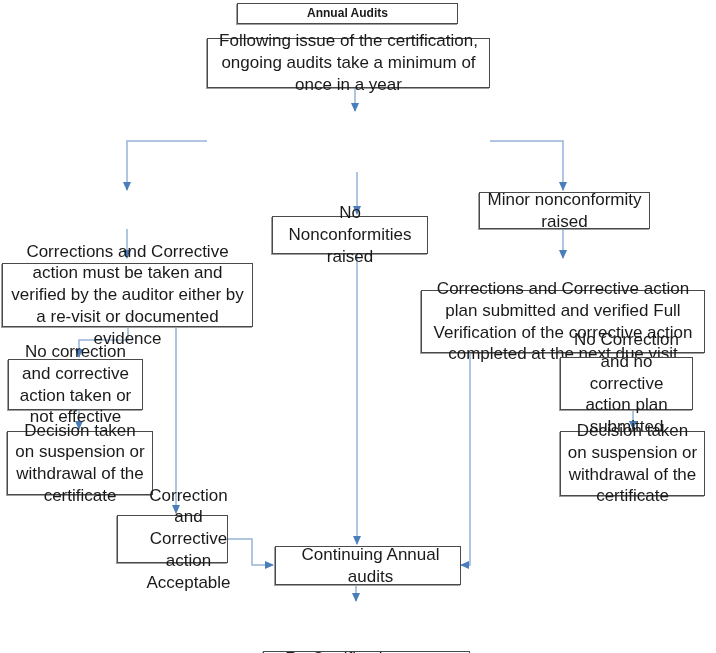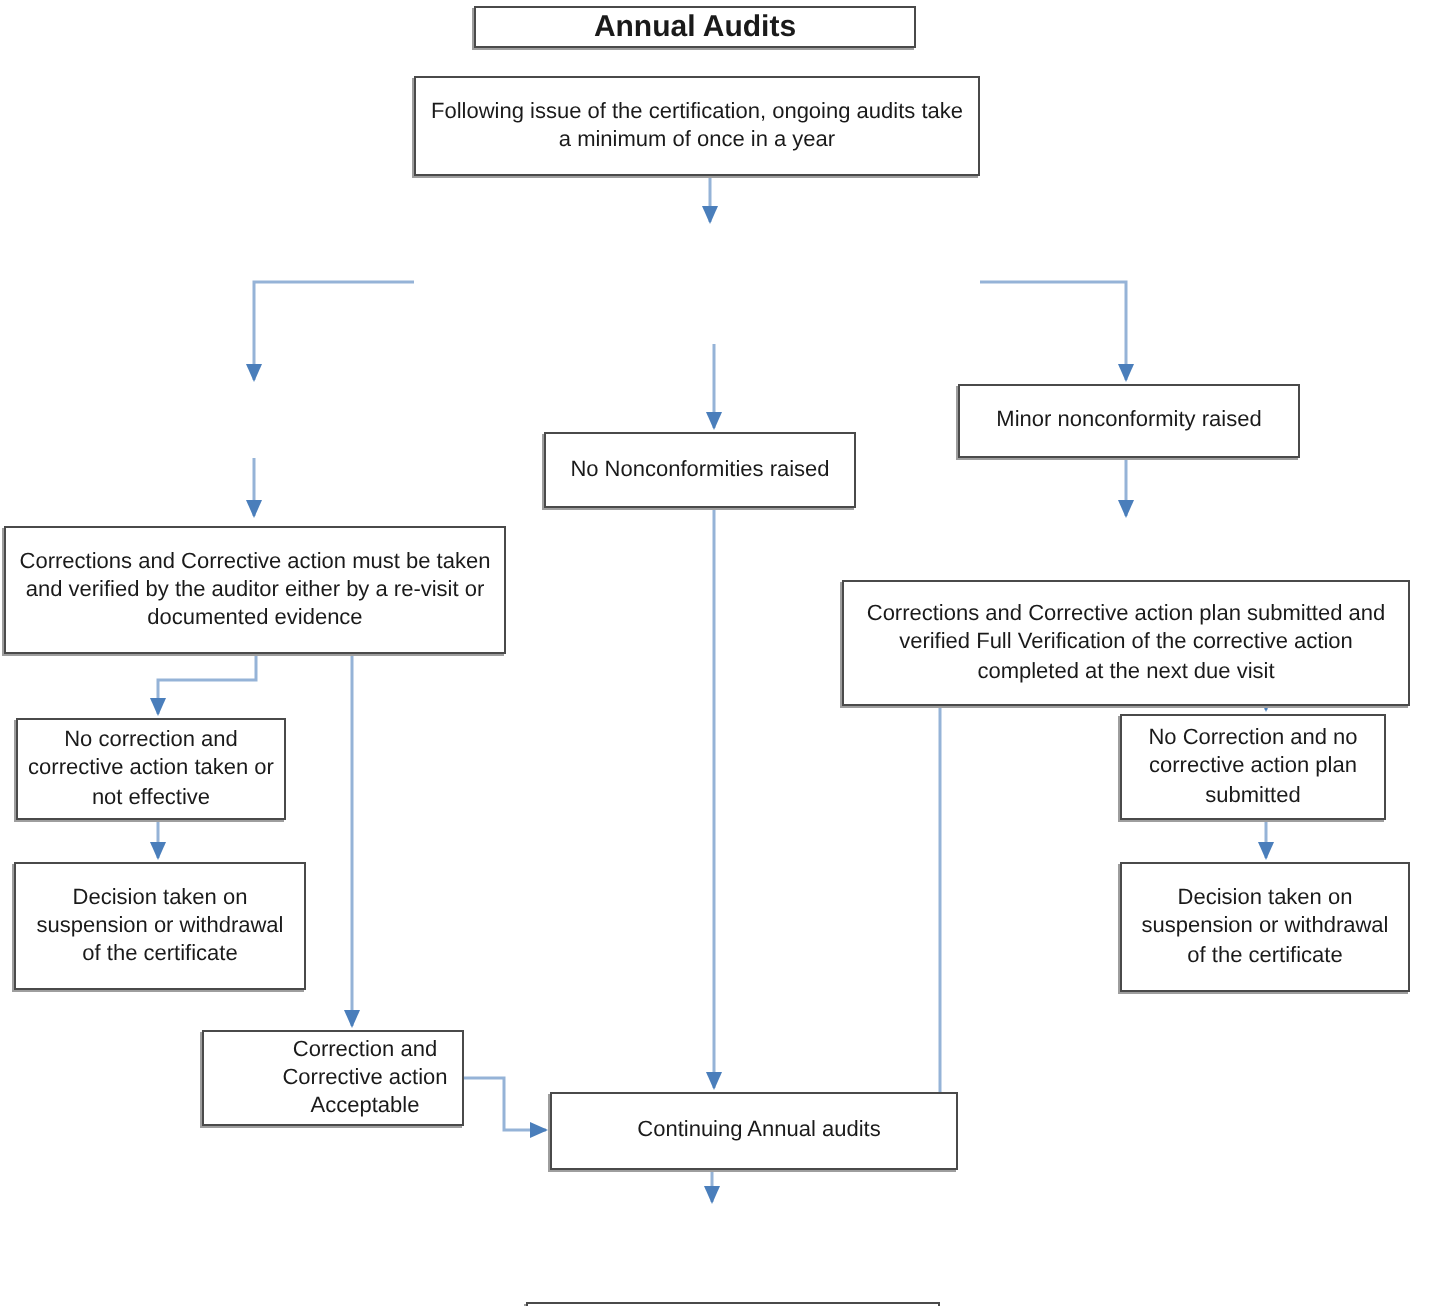--- a/index.html
+++ b/index.html
@@ -24,24 +24,24 @@
   .ahead{fill:var(--arrow-head);}
   .node{
     position:absolute;
     box-sizing:border-box;
     display:flex;align-items:center;justify-content:center;
     text-align:center;
     background:var(--box-fill);
     border:1px solid var(--box-border);
     box-shadow:-1px 1px 0 var(--box-shadow);
     color:var(--text);
-    font-size:11px;line-height:1.28;
+    font-size:17px;line-height:1.28;
     padding:2px 5px;
   }
-  .node.title-box{font-weight:bold;font-size:15px;}
+  .node.title-box{font-weight:bold;font-size:12px;}
 </style>
 </head>
 <body>
 
 <div class="canvas">
 
   <svg class="wires" viewBox="0 0 716 653">
     <defs>
       <marker id="ah" markerUnits="userSpaceOnUse" markerWidth="10" markerHeight="9" refX="8" refY="4" orient="auto">
         <path d="M0,0 L9,4 L0,8 Z" class="ahead"></path>
@@ -79,19 +79,19 @@
   <div class="node" style="left:421px;top:249px;width:284px;height:63px;margin-top:41px;">Corrections and Corrective action plan submitted and verified Full Verification of the corrective action completed at the next due visit</div>
 
   <div class="node" style="left:8px;top:359px;width:135px;height:51px;">No correction and corrective action taken or not effective</div>
 
   <div class="node" style="left:560px;top:357px;width:133px;height:53px;">No Correction and no corrective action plan submitted</div>
 
   <div class="node" style="left:7px;top:431px;width:146px;height:64px;">Decision taken on suspension or withdrawal of the certificate</div>
 
   <div class="node" style="left:560px;top:431px;width:145px;height:65px;">Decision taken on suspension or withdrawal of the certificate</div>
 
-  <div class="node" style="left:101px;top:515px;width:131px;height:48px;padding-left:37px;">Correction and Corrective action Acceptable</div>
+  <div class="node" style="left:117px;top:515px;width:111px;height:48px;padding-left:37px;">Correction and Corrective action Acceptable</div>
 
-  <div class="node" style="left:275px;top:546px;width:204px;height:39px;padding-left:10px;">Continuing Annual audits</div>
+  <div class="node" style="left:275px;top:546px;width:186px;height:39px;padding-left:10px;">Continuing Annual audits</div>
 
   <div class="node" style="left:263px;top:603px;width:207px;height:37px;margin-top:48px;">Re Certification every year</div>
 
 </div>
 
 </body></html>

